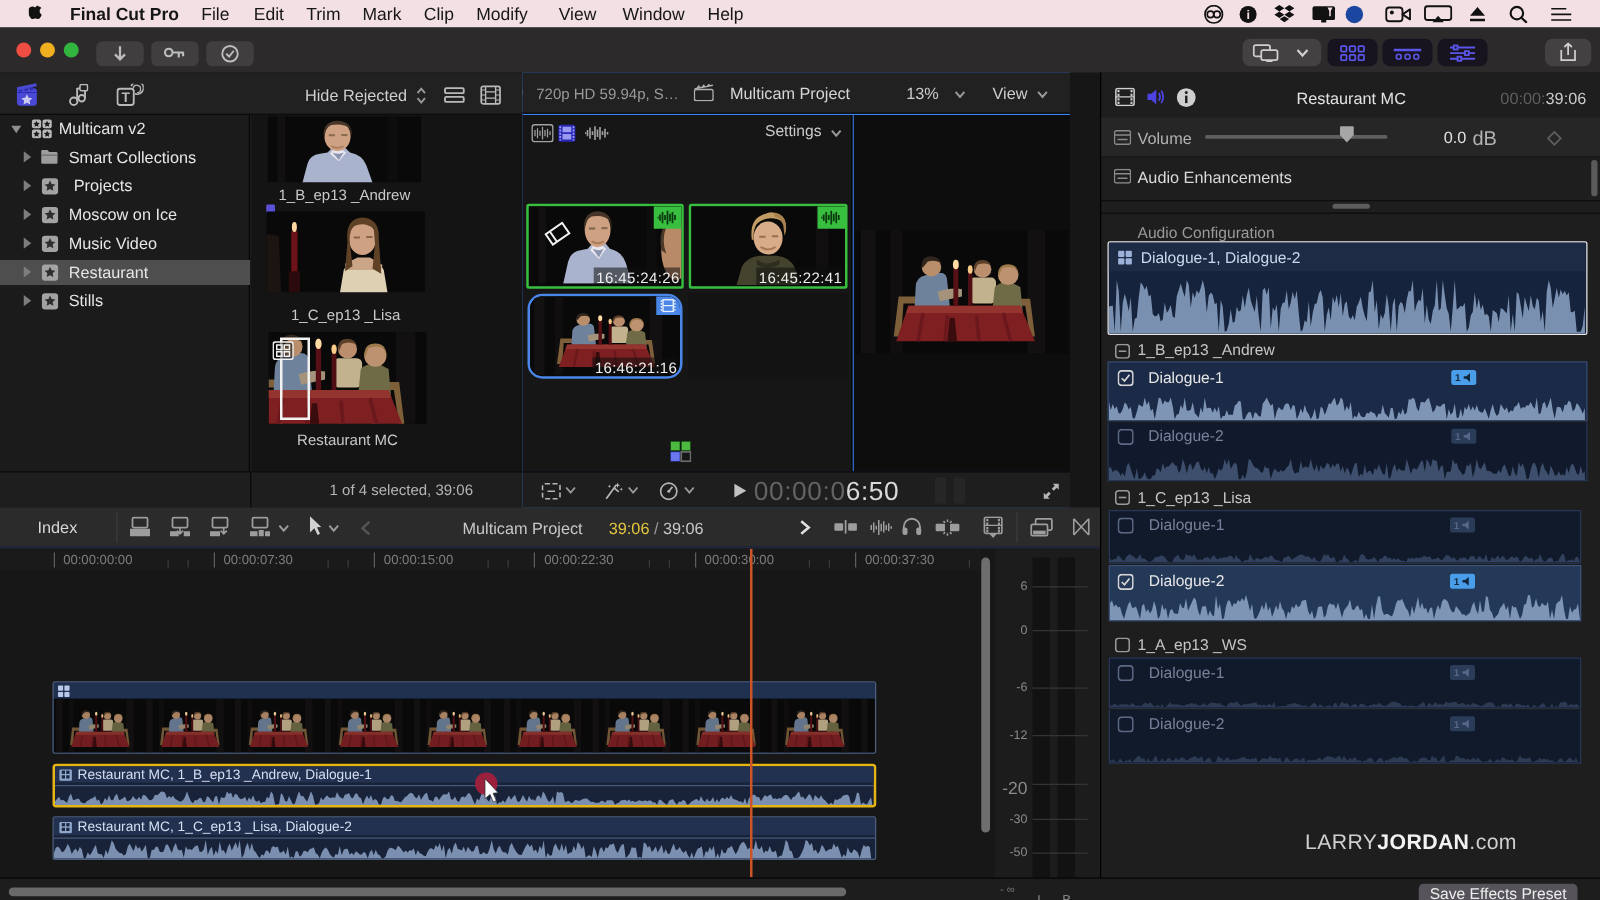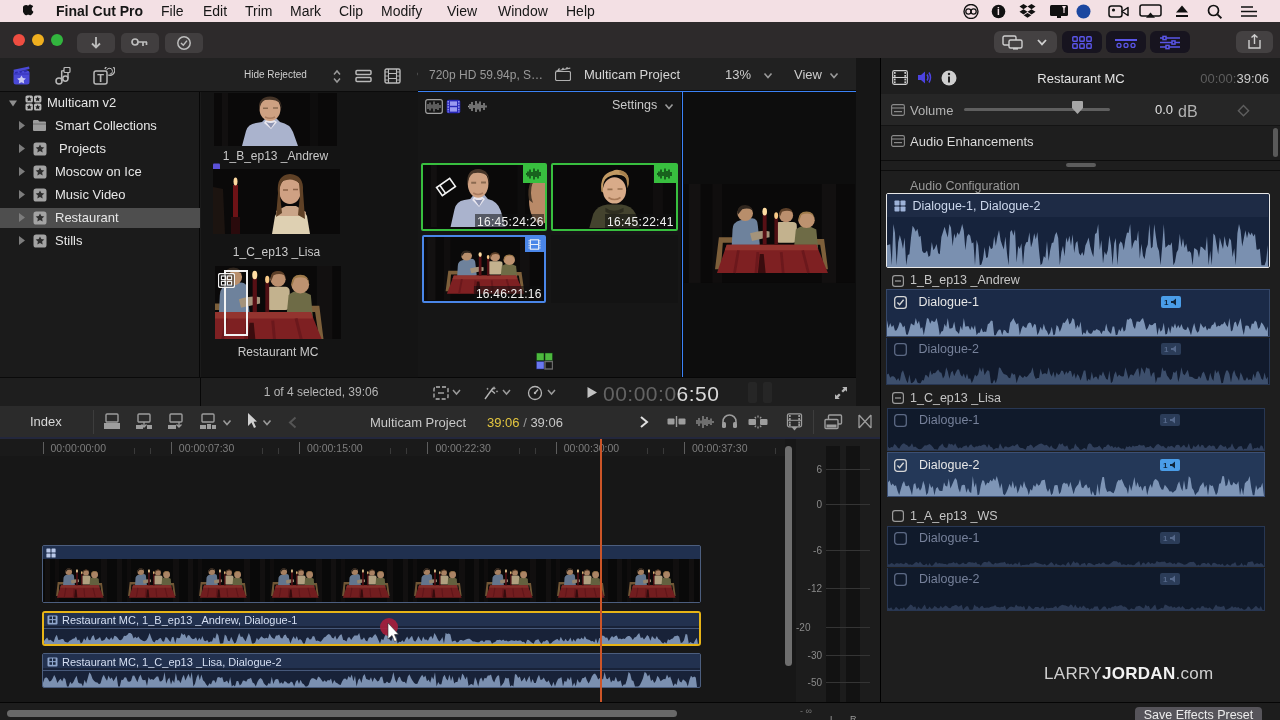--- a/index.html
+++ b/index.html
@@ -217,21 +217,21 @@
    <path d="M9.7,14 L9.7,4 L16,2.6 L16,11.4" fill="none" stroke="#b9b9b9" stroke-width="1.5"></path>
    <circle cx="13.4" cy="11.6" r="2.6" fill="none" stroke="#b9b9b9" stroke-width="1.5"></circle>
    <rect x="12" y="0.5" width="6" height="5" rx="1" fill="#212121" stroke="#b9b9b9" stroke-width="1.2"></rect>
  </svg>
  <svg class="ic" style="left:93px;top:9px" width="22" height="19" viewBox="0 0 22 19">
    <rect x="1" y="4" width="13" height="13" rx="2" fill="none" stroke="#b9b9b9" stroke-width="1.5"></rect>
    <text x="7.5" y="14.6" font-size="11" font-weight="bold" fill="#b9b9b9" text-anchor="middle">T</text>
    <path d="M15,8 A5,5 0 1 0 12,2" fill="none" stroke="#b9b9b9" stroke-width="1.3"></path>
    <path d="M16.6,7.2 A3,3 0 1 0 13.6,3.4" fill="none" stroke="#b9b9b9" stroke-width="1"></path>
  </svg>
- <span class="abs" style="left:244px;top:11px;font-size:10px;color:#cfcfcf">Hide Rejected</span>
+ <span class="abs" style="left:244px;top:11px;font-size:13px;color:#cfcfcf">Hide Rejected</span>
  <svg class="ic" style="left:332px;top:11px" width="10" height="15" viewBox="0 0 10 15">
         <path d="M2,5.5 L5,2 L8,5.5 M2,9.5 L5,13 L8,9.5" stroke="#9a9a9a" stroke-width="1.5" fill="none"></path>
       </svg>
  <svg class="ic" style="left:355px;top:11px" width="17" height="14" viewBox="0 0 17 14">
         <g stroke="#b9b9b9" stroke-width="1.5" fill="none">
           <rect x="1" y="1.5" width="15" height="4" rx="1"></rect>
           <rect x="1" y="8.5" width="15" height="4" rx="1"></rect>
         </g>
       </svg>
  <svg class="ic" style="left:384px;top:10px" width="17" height="16" viewBox="0 0 17 16">
@@ -425,21 +425,21 @@
      <svg class="ic" style="left:0;top:0" width="122" height="63">
             <use href="#blonde" width="121" height="62" transform="scale(1.008,1.016)"></use>
           </svg>
      <div class="abs" style="left:52px;top:49px;width:69px;height:14px;background:rgba(15,15,15,0.55)"></div>
      <span class="abs" style="left:54px;top:50px;font-size:12px;color:#f0f0f0;letter-spacing:0.3px">16:45:22:41</span>
      <div class="abs" style="right:0;top:0;width:22px;height:18px;background:#38bf3f"></div>
      <svg class="ic" style="right:2px;top:3px" width="18" height="12" viewBox="0 0 18 12">
             <path d="M1,6 L2,6 M3,3.5 L3,8.5 M5,1.5 L5,10.5 M7,4 L7,8 M9,0.5 L9,11.5 M11,3 L11,9 M13,1.5 L13,10.5 M15,4 L15,8 M17,6 L17,6" stroke="#0c3a10" stroke-width="1.4"></path>
           </svg>
    </div>
-   <div class="abs" style="left:4px;top:143px;width:124px;height:68px;border:2.5px solid #4a86e8;border-radius:2px;background:#0a0909;overflow:hidden">
+   <div class="abs" style="left:4px;top:143px;width:124px;height:68px;border:2.5px solid #4a86e8;border-radius:12px;background:#0a0909;overflow:hidden">
      <svg class="ic" style="left:0;top:0" width="119" height="63">
             <use href="#scene" width="72" height="43" transform="scale(1.653,1.465)"></use>
           </svg>
      <div class="abs" style="left:50px;top:49px;width:68px;height:14px;background:rgba(15,15,15,0.55)"></div>
      <span class="abs" style="left:52px;top:50px;font-size:12px;color:#f0f0f0;letter-spacing:0.2px">16:46:21:16</span>
      <div class="abs" style="right:0;top:0;width:19px;height:15px;background:#4a86e8"></div>
      <svg class="ic" style="right:3px;top:2px" width="13" height="11" viewBox="0 0 13 11">
             <rect x="2.4" y="0.8" width="8.2" height="9.4" fill="none" stroke="#e8eef8" stroke-width="1.1"></rect>
             <path d="M2.4,5.5 L10.6,5.5" stroke="#e8eef8" stroke-width="1"></path>
             <g fill="#e8eef8">
@@ -898,21 +898,21 @@
         <div class="abs" style="left:30px;top:7px;width:14px;height:256px;background:#121212"></div>
         <div class="abs" style="left:50px;top:7px;width:14px;height:256px;background:#121212"></div>
         <span class="abs" style="left:0;top:25px;width:26px;text-align:right;font-size:10px;color:#8a8a8a">6</span>
         <div class="abs" style="left:30px;top:30px;width:44px;height:1px;background:#343434"></div>
         <span class="abs" style="left:0;top:60px;width:26px;text-align:right;font-size:10px;color:#8a8a8a">0</span>
         <div class="abs" style="left:30px;top:65px;width:44px;height:1px;background:#343434"></div>
         <span class="abs" style="left:0;top:106px;width:26px;text-align:right;font-size:10px;color:#8a8a8a">-6</span>
         <div class="abs" style="left:30px;top:111px;width:44px;height:1px;background:#343434"></div>
         <span class="abs" style="left:0;top:144px;width:26px;text-align:right;font-size:10px;color:#8a8a8a">-12</span>
         <div class="abs" style="left:30px;top:149px;width:44px;height:1px;background:#343434"></div>
-        <span class="abs" style="left:0;top:183px;width:26px;text-align:left;font-size:10px;color:#8a8a8a">-20</span>
+        <span class="abs" style="left:0;top:183px;width:26px;text-align:right;font-size:14px;color:#8a8a8a">-20</span>
         <div class="abs" style="left:30px;top:188px;width:44px;height:1px;background:#343434"></div>
         <span class="abs" style="left:0;top:211px;width:26px;text-align:right;font-size:10px;color:#8a8a8a">-30</span>
         <div class="abs" style="left:30px;top:216px;width:44px;height:1px;background:#343434"></div>
         <span class="abs" style="left:0;top:238px;width:26px;text-align:right;font-size:10px;color:#8a8a8a">-50</span>
         <div class="abs" style="left:30px;top:243px;width:44px;height:1px;background:#343434"></div>
  </div>
 </div>
 
 <div class="abs" style="left:0;top:702px;width:1280px;height:18px;background:#1d1d1d;border-top:1px solid #050505">
   <div class="abs" style="left:7px;top:7px;width:670px;height:7px;background:#696969;border-radius:4px"></div>

